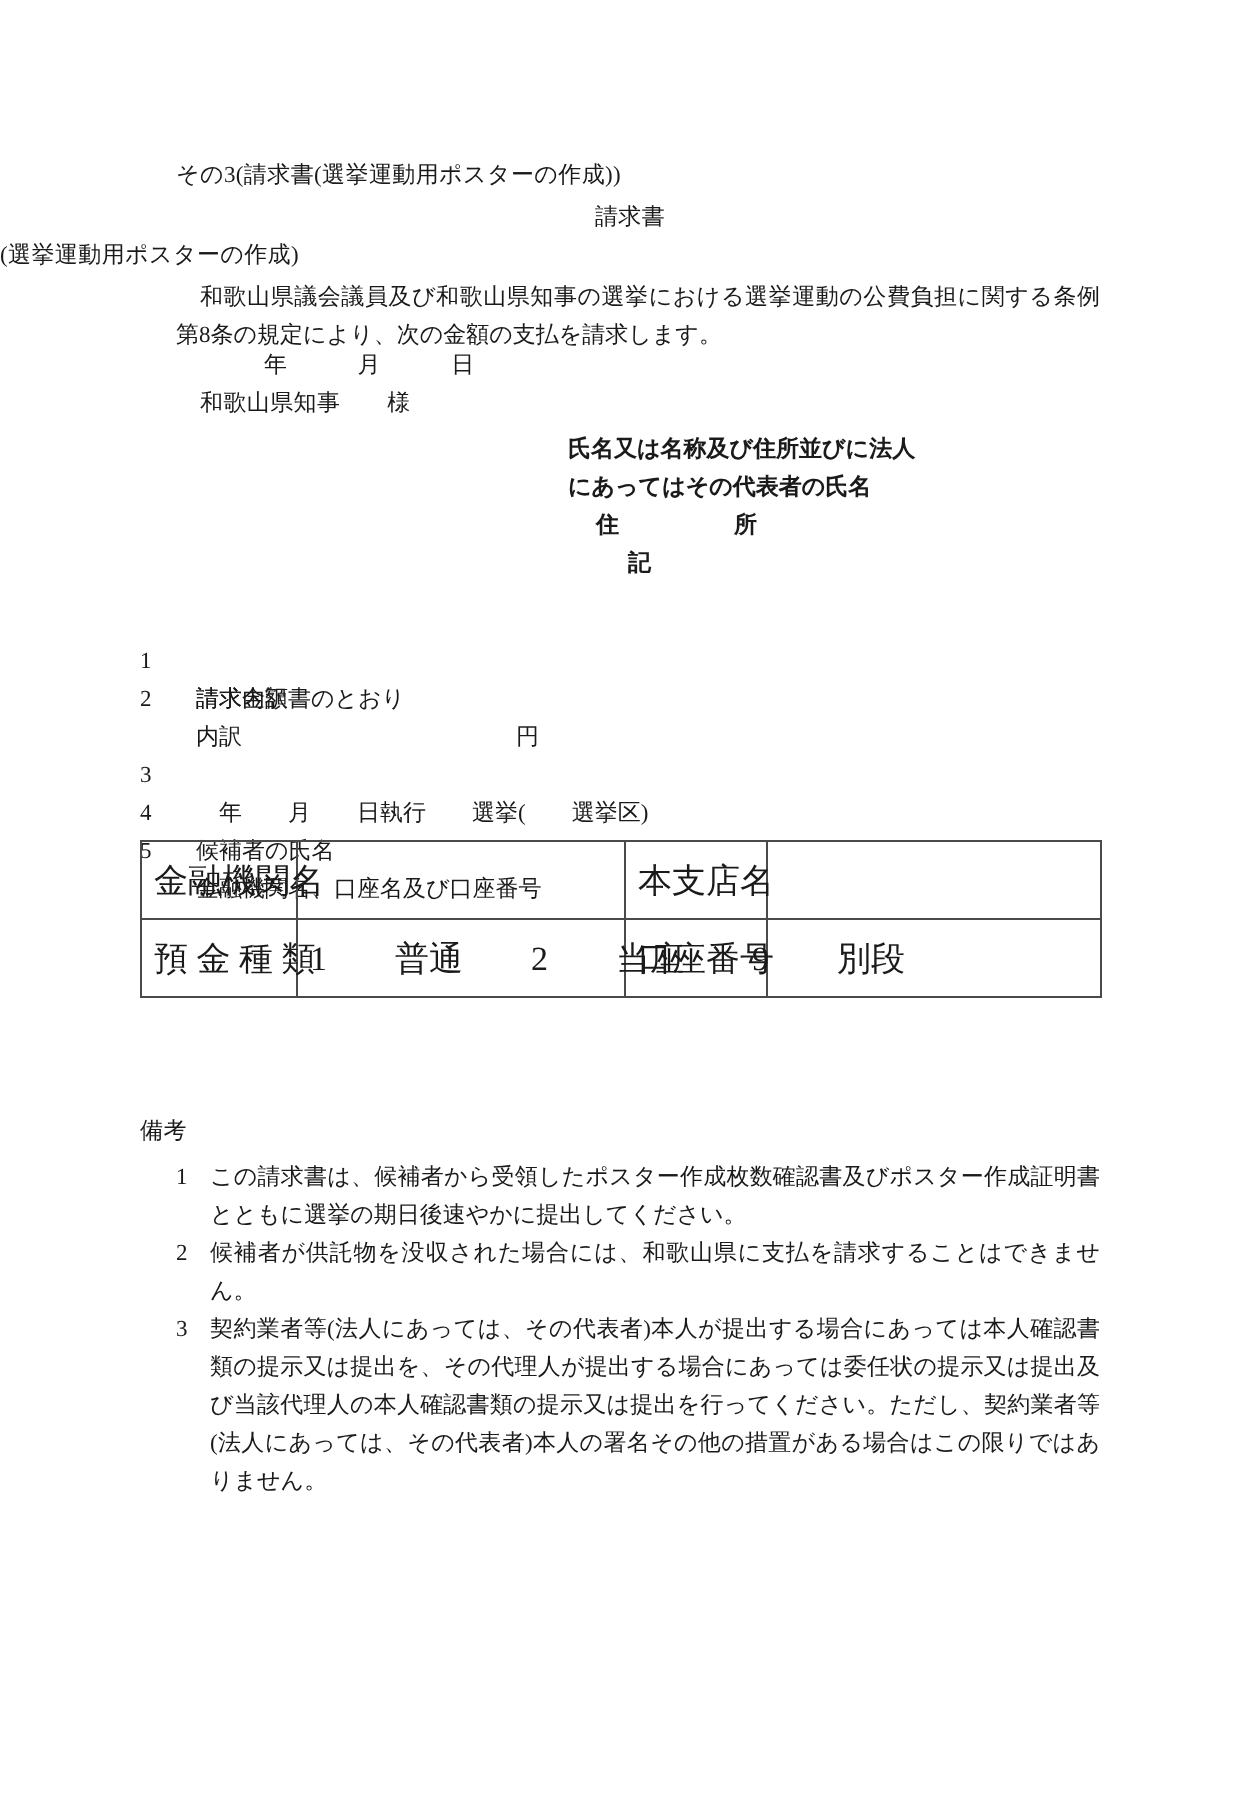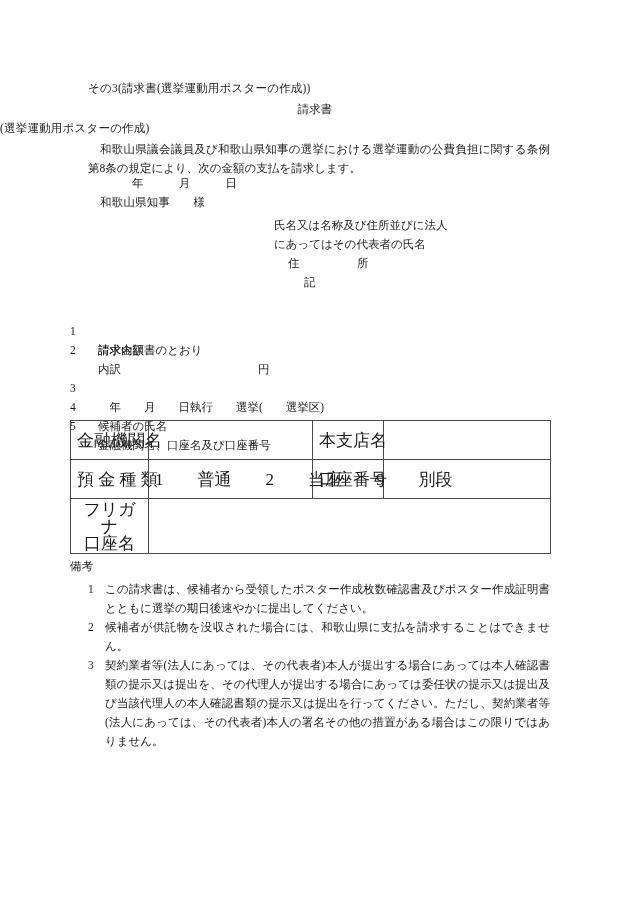--- a/index.html
+++ b/index.html
@@ -38,23 +38,24 @@
     line-height: 19px;
     text-indent: 12px;
     text-align: justify;
   }
 
   .date-line   { left: 132px; top: 178px; }
   .addressee   { left: 100px; top: 197px; }
 
   .sig-block {
     position: absolute;
-    left: 274px;
+    left: 284px;
     top: 216px;
     line-height: 19px;
+    font-weight: bold;
   }
   .sig-block div { white-space: pre; }
   .sig-indent1 { padding-left: 14px; }
   .sig-indent2 { padding-left: 30px; }
 
   
   .items {
     position: absolute;
     left: 70px;
     top: 303px;
@@ -174,27 +175,20 @@
         <td></td>
         <td class="lbl">本支店名</td>
         <td></td>
       </tr>
       <tr class="row2">
         <td class="lbl">預 金 種 類</td>
         <td class="deposit-opts">1　　普通　　2　　当座　　9　　別段</td>
         <td class="lbl">口座番号</td>
         <td></td>
       </tr>
-      <tr class="row3">
-        <td class="fg-cell">
-          <div>フリガナ</div>
-          <div>口座名</div>
-        </td>
-        <td colspan="3"></td>
-      </tr>
     </tbody>
   </table>
 
   <div class="t remarks-head">備考</div>
 
   <div class="remarks">
     <div class="remark">
       <span class="rnum">1</span>
       <span>この請求書は、候補者から受領したポスター作成枚数確認書及びポスター作成証明書とともに選挙の期日後速やかに提出してください。</span>
     </div>

